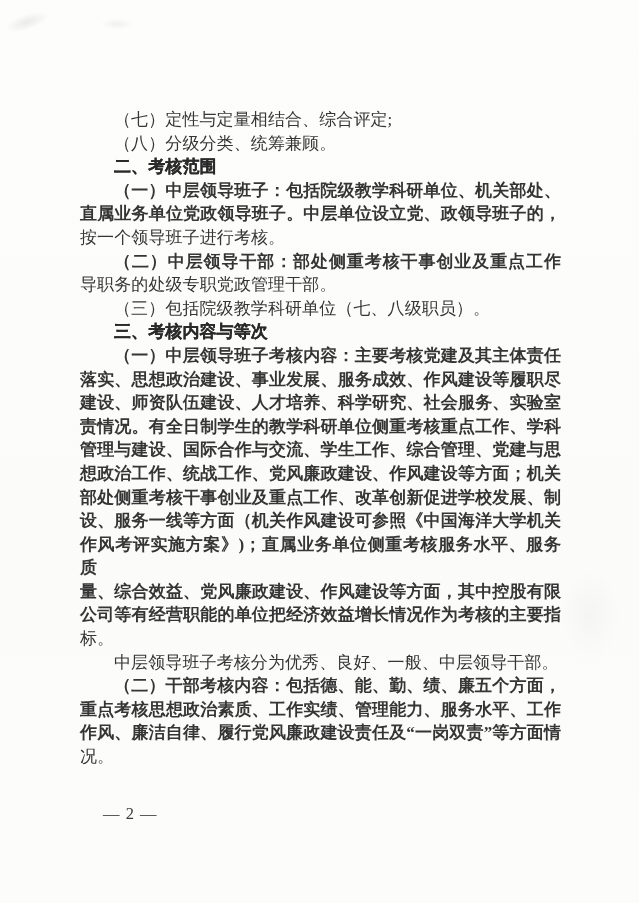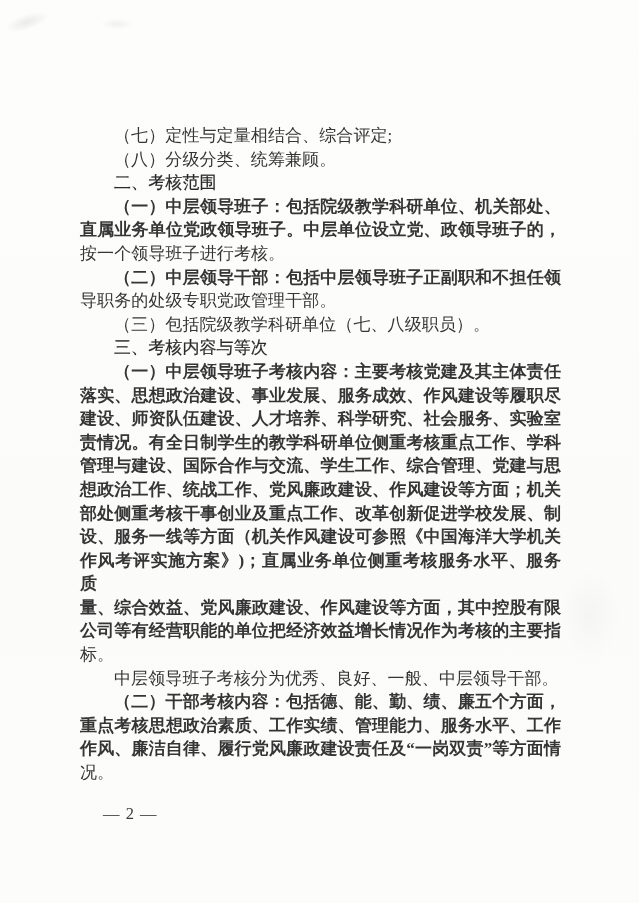--- a/index.html
+++ b/index.html
@@ -15,35 +15,35 @@
     font-family: "Liberation Serif", "DejaVu Serif", serif;
   }
   .paper {
     position: absolute;
     inset: 0;
     background: linear-gradient(180deg, #fdfdfc 0%, #fbfbfa 60%, #fcfcfb 100%);
   }
   .doc-body {
     position: absolute;
     left: 80px;
-    top: 124px;
+    top: 108px;
     width: 481px;
     font-size: 17px;
     line-height: 23.6px;
     color: #353535;
     letter-spacing: 0.1px;
   }
   .line {
     white-space: nowrap;
   }
   
   .line.p { text-indent: 34px; }
   
   .line.h {
-    font-weight: 400;
+    font-weight: 700;
     color: #2a2a2a;
     -webkit-text-stroke: 0.2px #2a2a2a;
   }
   
   .line.j {
     white-space: normal;
     text-align: justify;
     text-align-last: justify;
     font-weight: bold;
   }
@@ -79,21 +79,21 @@
 <body>
 
 <div class="paper">
   <div class="doc-body">
       <div class="line p">（七）定性与定量相结合、综合评定;</div>
       <div class="line p">（八）分级分类、统筹兼顾。</div>
       <div class="line p h">二、考核范围</div>
       <div class="line p j">（一）中层领导班子：包括院级教学科研单位、机关部处、</div>
       <div class="line j">直属业务单位党政领导班子。中层单位设立党、政领导班子的，</div>
       <div class="line">按一个领导班子进行考核。</div>
-      <div class="line p j">（二）中层领导干部：包括中层领导班子正副职和不担任领</div>
+      <div class="line p j">（二）中层领导干部：部处侧重考核干事创业及重点工作</div>
       <div class="line">导职务的处级专职党政管理干部。</div>
       <div class="line p">（三）包括院级教学科研单位（七、八级职员）。</div>
       <div class="line p h">三、考核内容与等次</div>
       <div class="line p j">（一）中层领导班子考核内容：主要考核党建及其主体责任</div>
       <div class="line j">落实、思想政治建设、事业发展、服务成效、作风建设等履职尽</div>
       <div class="line j">建设、师资队伍建设、人才培养、科学研究、社会服务、实验室</div>
       <div class="line j">责情况。有全日制学生的教学科研单位侧重考核重点工作、学科</div>
       <div class="line j">管理与建设、国际合作与交流、学生工作、综合管理、党建与思</div>
       <div class="line j">想政治工作、统战工作、党风廉政建设、作风建设等方面；机关</div>
       <div class="line j">部处侧重考核干事创业及重点工作、改革创新促进学校发展、制</div>

